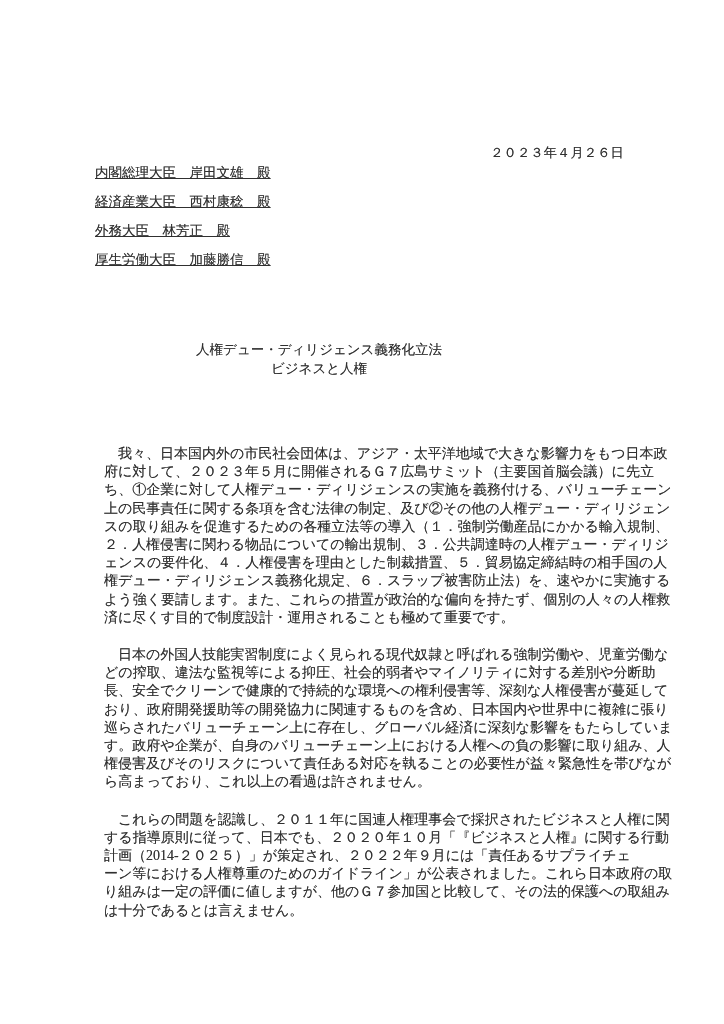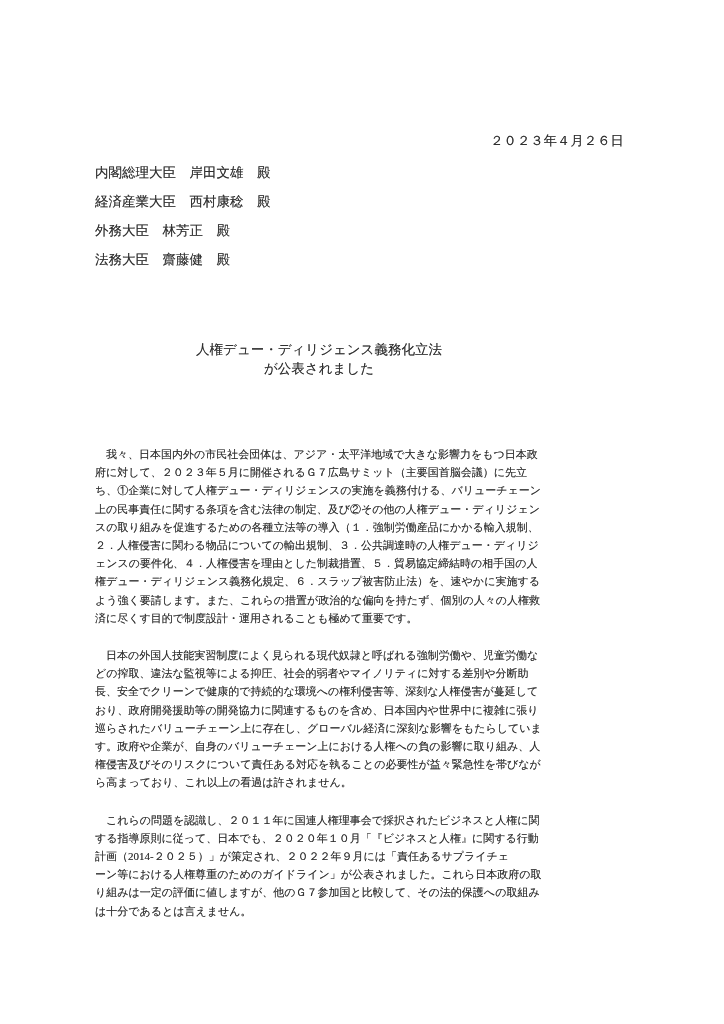--- a/index.html
+++ b/index.html
@@ -15,31 +15,32 @@
     overflow: hidden;
     font-family: "Liberation Serif", "DejaVu Serif", serif;
     color: #303030;
     -webkit-font-smoothing: antialiased;
   }
   .scan-text {
     text-shadow: 0 0 0.45px rgba(40,40,40,0.55);
   }
   .date-line {
     position: absolute;
-    top: 132px;
+    top: 144px;
     right: 100px;
     font-size: 13.2px;
     line-height: 18px;
     letter-spacing: 0.2px;
     white-space: pre;
   }
   .recipients {
     position: absolute;
     top: 158px;
     left: 95px;
+    text-decoration: underline;
   }
   .recipient-line {
     font-size: 13.5px;
     line-height: 29px;
     white-space: pre;
   }
   .letter-title {
     position: absolute;
     top: 340px;
     left: 0;
@@ -51,43 +52,43 @@
     line-height: 19px;
     white-space: pre;
   }
   .letter-body {
     position: absolute;
     top: 445px;
     left: 88px;
     width: 560px;
   }
   .letter-body p {
-    margin: 0 0 19px 7px;
-    font-size: 11px;
+    margin: 0 0 19px 16px;
+    font-size: 14px;
     line-height: 18.2px;
     white-space: pre;      
   }
 </style>
 </head>
 <body>
 
 <div class="page">
 
   <div class="date-line scan-text">２０２３年４月２６日</div>
 
   <div class="recipients">
     <div class="recipient-line scan-text">内閣総理大臣　岸田文雄　殿</div>
     <div class="recipient-line scan-text">経済産業大臣　西村康稔　殿</div>
     <div class="recipient-line scan-text">外務大臣　林芳正　殿</div>
-    <div class="recipient-line scan-text">法務大臣　齋藤健　殿</div>
+    <div class="recipient-line scan-text">厚生労働大臣　加藤勝信　殿</div>
   </div>
 
   <div class="letter-title">
     <div class="title-line scan-text">人権デュー・ディリジェンス義務化立法</div>
-    <div class="title-line scan-text">が公表されました</div>
+    <div class="title-line scan-text">ビジネスと人権</div>
   </div>
 
   <div class="letter-body">
     <p class="scan-text">　我々、日本国内外の市民社会団体は、アジア・太平洋地域で大きな影響力をもつ日本政
 府に対して、２０２３年５月に開催されるＧ７広島サミット（主要国首脳会議）に先立
 ち、①企業に対して人権デュー・ディリジェンスの実施を義務付ける、バリューチェーン
 上の民事責任に関する条項を含む法律の制定、及び②その他の人権デュー・ディリジェン
 スの取り組みを促進するための各種立法等の導入（１．強制労働産品にかかる輸入規制、
 ２．人権侵害に関わる物品についての輸出規制、３．公共調達時の人権デュー・ディリジ
 ェンスの要件化、４．人権侵害を理由とした制裁措置、５．貿易協定締結時の相手国の人

